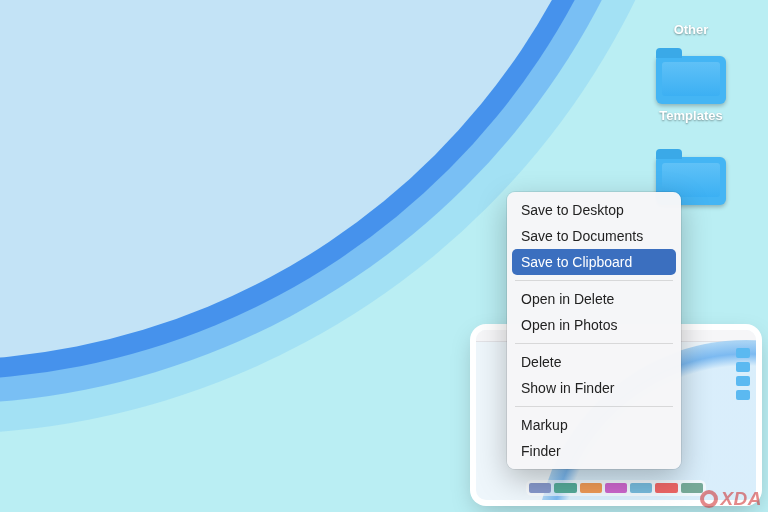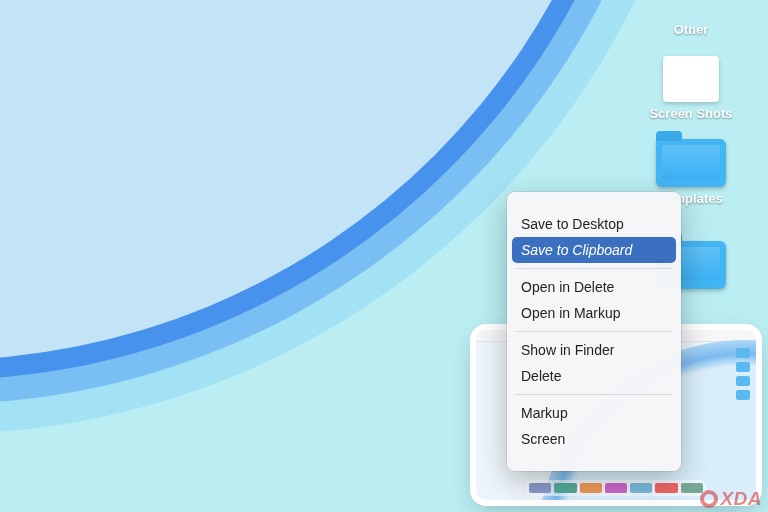--- a/index.html
+++ b/index.html
@@ -117,37 +117,36 @@
 
   
   .ctx {
     position: absolute;
     left: 507px;
     top: 192px;
     width: 174px;
     background: rgba(246,246,248,0.98);
     border-radius: 8px;
     box-shadow: 0 10px 30px rgba(0,0,0,0.25), 0 0 0 1px rgba(0,0,0,0.08);
-    padding: 19px 0;
+    padding: 5px 0;
     font-size: 14px;
     color: #222;
   }
   .ctx .item {
     padding: 3px 14px;
     line-height: 20px;
     white-space: nowrap;
     cursor: default;
   }
   .ctx .item.sel {
     background: #3b6fbf;
     color: #fff;
     border-radius: 5px;
     margin: 0 5px;
     padding: 3px 9px;
-    font-style: italic;
   }
   .ctx hr {
     border: none;
     border-top: 1px solid rgba(0,0,0,0.12);
     margin: 5px 8px;
   }
 
   
   .wm {
     position:absolute;
@@ -168,24 +167,20 @@
 </style>
 </head>
 <body>
 
 <div class="desktop">
   <div class="wallpaper-inner"></div>
 
   <div class="desktop-icons">
     <div class="stack-group">
       <div class="stack-label">Other</div>
-    </div>
-    <div class="stack-group">
-      <div class="file-glyph"></div>
-      <div class="icon-label">Screen Shots</div>
     </div>
     <div class="stack-group" style="margin-bottom:34px;">
       <div class="folder-glyph"></div>
       <div class="icon-label">Templates</div>
     </div>
     <div class="stack-group">
       <div class="folder-glyph"></div>
       <div class="icon-label"></div>
     </div>
   </div>
@@ -205,26 +200,27 @@
         <i></i>
         <i></i>
         <i></i>
         <i></i>
         <i></i>
       </div>
   </div>
 
   <div class="ctx">
     <div class="item">Save to Desktop</div>
+    <div class="item">Save to Documents</div>
     <div class="item sel">Save to Clipboard</div>
     <hr>
     <div class="item">Open in Delete</div>
-    <div class="item">Open in Markup</div>
+    <div class="item">Open in Photos</div>
     <hr>
+    <div class="item">Delete</div>
     <div class="item">Show in Finder</div>
-    <div class="item">Delete</div>
     <hr>
     <div class="item">Markup</div>
-    <div class="item">Screen</div>
+    <div class="item">Finder</div>
   </div>
 
   <div class="wm"><span class="ring"></span><span>XDA</span></div>
 </div>
 
 </body></html>

